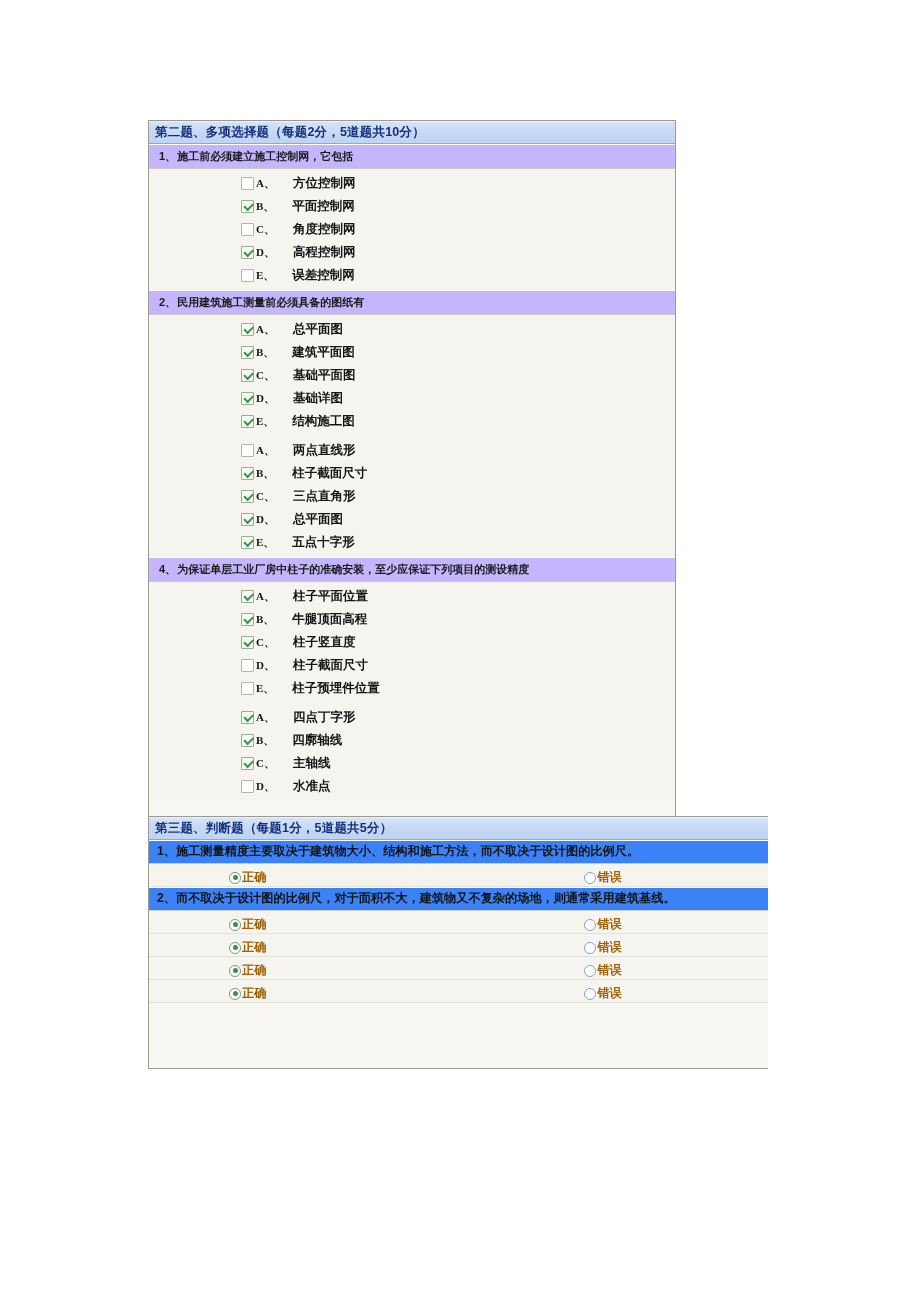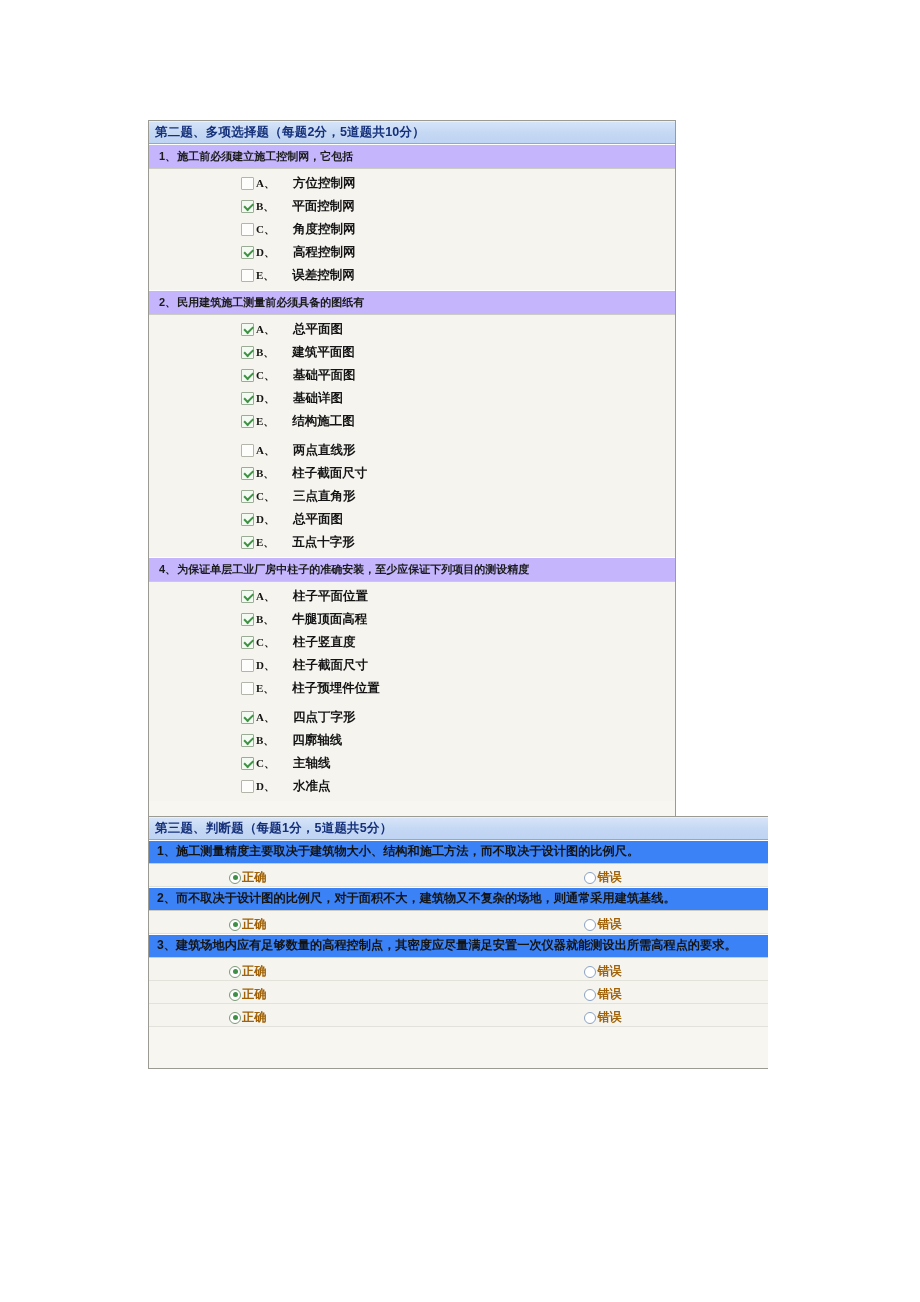--- a/index.html
+++ b/index.html
@@ -394,23 +394,20 @@
           <span class="lbl">正确</span>
         </span>
         <span class="j-choice second">
           <span class="rdo"></span>
           <span class="lbl">错误</span>
         </span>
       </div>
     </div>
 
     <div>
-      <div class="j-q-row">
-        <span>3、</span><span>建筑场地内应有足够数量的高程控制点，其密度应尽量满足安置一次仪器就能测设出所需高程点的要求。</span>
-      </div>
       <div class="j-ans-row">
         <span class="j-choice first">
           <span class="rdo selected"></span>
           <span class="lbl">正确</span>
         </span>
         <span class="j-choice second">
           <span class="rdo"></span>
           <span class="lbl">错误</span>
         </span>
       </div>

